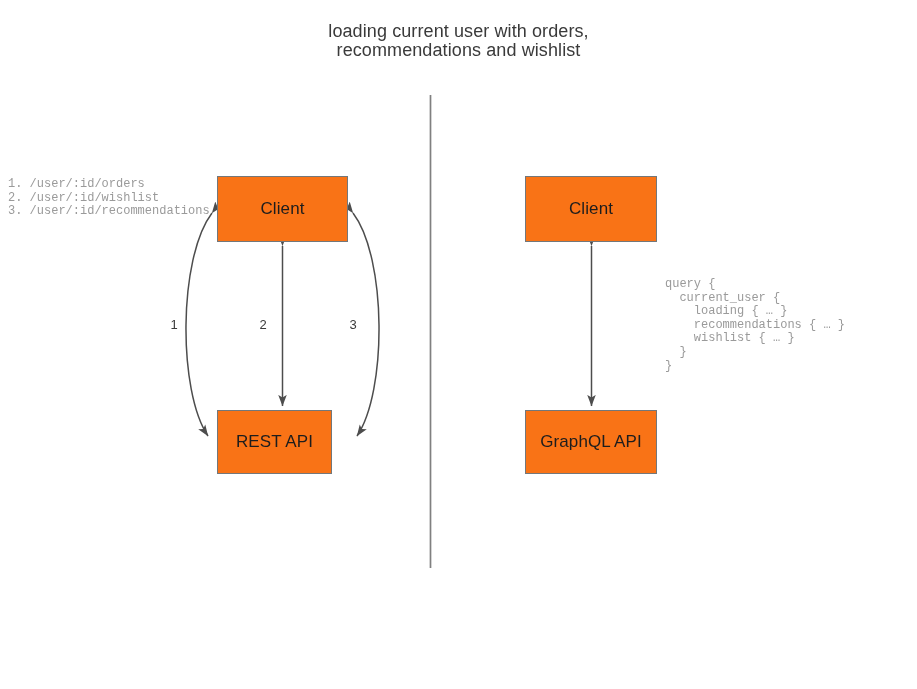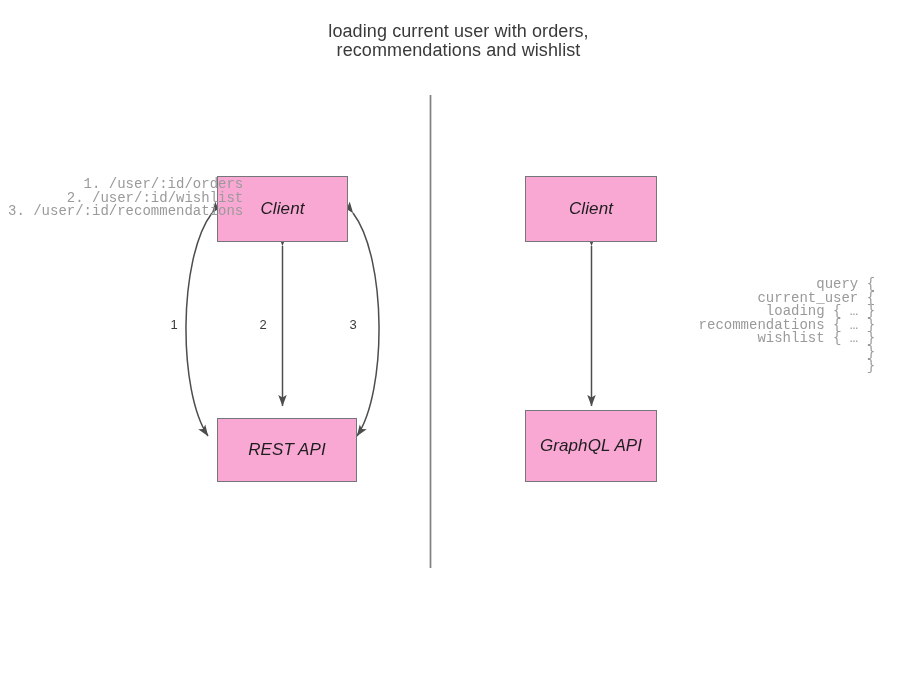--- a/index.html
+++ b/index.html
@@ -36,57 +36,55 @@
     left: 0;
     top: 0;
     width: 917px;
     height: 689px;
   }
 
   
   .node-box {
     position: absolute;
     box-sizing: border-box;
-    background: #f9a8d4;
+    background: #f97316;
     border: 1.6px solid #73777a;
     display: flex;
     align-items: center;
     justify-content: center;
     font-size: 17px;
     color: #1d1d1d;
     letter-spacing: 0.1px;
-    font-style: italic;
   }
 
   #node-client-rest   { left: 217px; top: 176px; width: 131px; height: 66px; }
-  #node-rest-api      { left: 217px; top: 410px; width: 140px; height: 64px; margin-top: 8px; }
+  #node-rest-api      { left: 217px; top: 410px; width: 115px; height: 64px; }
   #node-client-gql    { left: 525px; top: 176px; width: 132px; height: 66px; }
-  #node-graphql-api   { left: 525px; top: 410px; width: 132px; height: 72px; text-align: center; }
+  #node-graphql-api   { left: 525px; top: 410px; width: 132px; height: 64px; text-align: center; }
 
   
   .edge-label {
     position: absolute;
     font-size: 13px;
     color: #3a3a3a;
     text-align: center;
     width: 16px;
   }
   #edge-label-1 { left: 166px; top: 317px; }
   #edge-label-2 { left: 255px; top: 317px; }
   #edge-label-3 { left: 345px; top: 317px; }
 
   
   .code-annotation {
     position: absolute;
     font-family: "Liberation Mono", "DejaVu Sans Mono", monospace;
-    font-size: 14px;
+    font-size: 12px;
     line-height: 13.6px;
     color: #9a9a9a;
     white-space: pre;
-    text-align: right;
   }
   #rest-endpoint-list { left: 8px;   top: 178px; }
   #graphql-query      { left: 665px; top: 278px; }
 </style>
 </head>
 <body>
 
 <div id="diagram-title">loading current user with orders,
 recommendations and wishlist</div>
 

